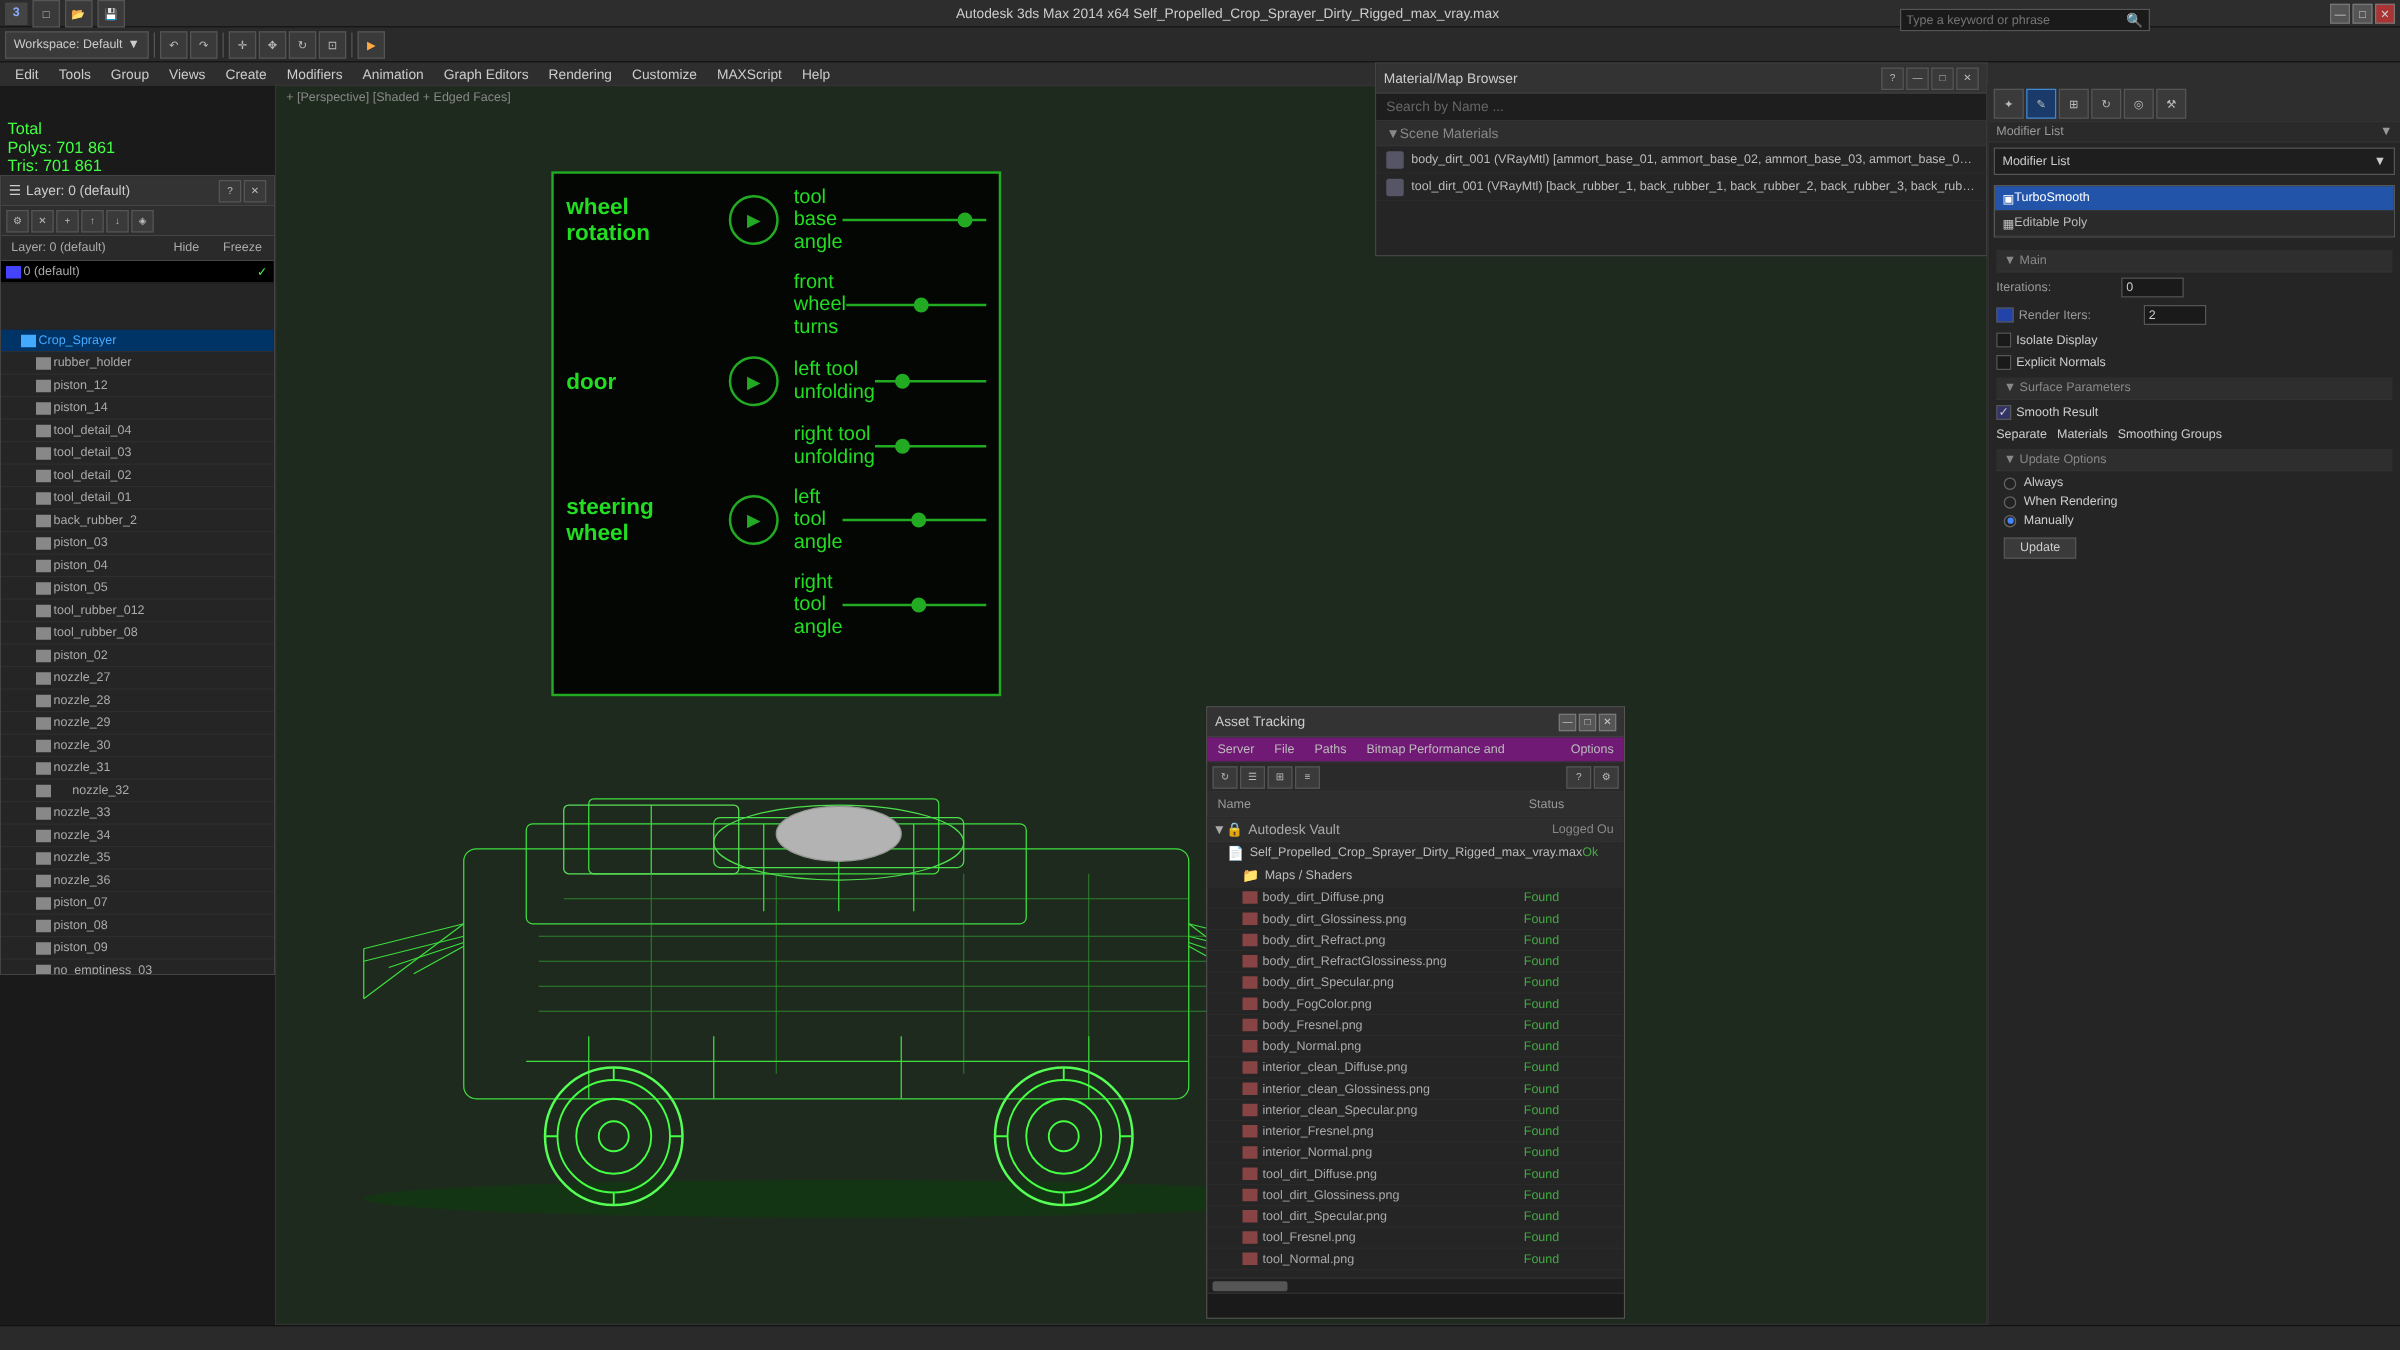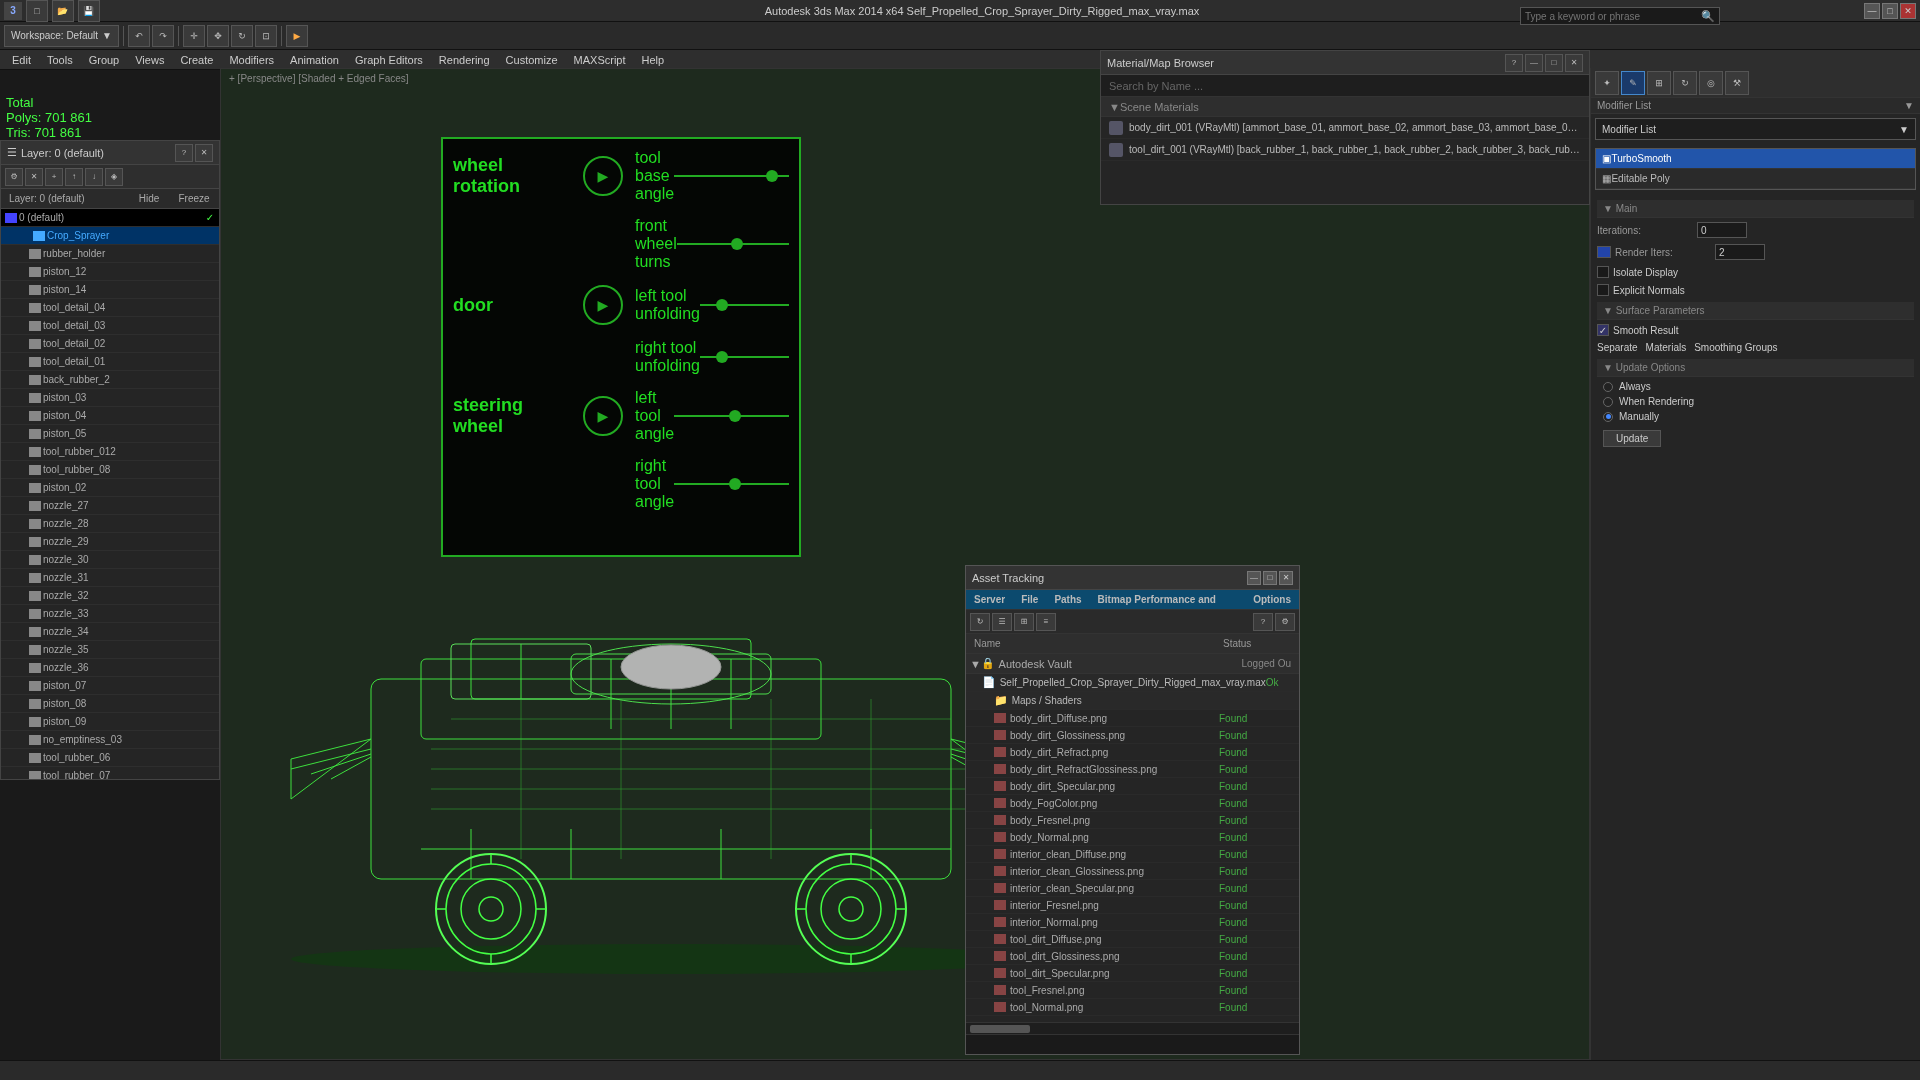--- a/index.html
+++ b/index.html
@@ -557,25 +557,24 @@
       border: 1px solid #777;
       color: #ccc;
       font-size: 8px;
       display: flex;
       align-items: center;
       justify-content: center;
       cursor: pointer;
     }
     #at-menubar {
       height: 20px;
-      background: #0c4a6e;
+      background: #701a75;
       display: flex;
       align-items: flex-start;
       border-bottom: 1px solid #333;
-      font-weight: bold;
     }
     .at-menu {
       padding: 0 8px;
       font-size: 10px;
       color: #bbb;
       cursor: pointer;
       height: 20px;
       line-height: 20px;
     }
     #at-toolbar {
@@ -770,21 +769,21 @@
     <span class="hdr-hide">Hide</span>
     <span class="hdr-freeze">Freeze</span>
   </div>
   <div id="layers-content">
 
   <div class="layer-item selected" style="padding-left: 4px;">
         <span class="layer-color" style="background: rgb(68, 68, 255);"></span>
         <span class="layer-name">0 (default)</span>
         <span class="layer-check">✓</span>
       </div>
-      <div class="layer-item highlighted" style="padding-left: 32px;">
+      <div class="layer-item highlighted" style="padding-left: 16px; margin-top: 37px;">
         <span class="layer-color" style="background: rgb(68, 170, 255);"></span>
         <span class="layer-name">Crop_Sprayer</span>
         <span style="width: 18px;"></span>
       </div>
       <div class="layer-item" style="padding-left: 28px;">
         <span class="layer-color" style="background: rgb(136, 136, 136);"></span>
         <span class="layer-name">rubber_holder</span>
         <span style="width: 18px;"></span>
       </div>
       <div class="layer-item" style="padding-left: 28px;">
@@ -870,21 +869,21 @@
       <div class="layer-item" style="padding-left: 28px;">
         <span class="layer-color" style="background: rgb(136, 136, 136);"></span>
         <span class="layer-name">nozzle_30</span>
         <span style="width: 18px;"></span>
       </div>
       <div class="layer-item" style="padding-left: 28px;">
         <span class="layer-color" style="background: rgb(136, 136, 136);"></span>
         <span class="layer-name">nozzle_31</span>
         <span style="width: 18px;"></span>
       </div>
-      <div class="layer-item" style="padding-left: 28px;">
+      <div class="layer-item" style="padding-left: 28px; gap: 15px;">
         <span class="layer-color" style="background: rgb(136, 136, 136);"></span>
         <span class="layer-name">nozzle_32</span>
         <span style="width: 18px;"></span>
       </div>
       <div class="layer-item" style="padding-left: 28px;">
         <span class="layer-color" style="background: rgb(136, 136, 136);"></span>
         <span class="layer-name">nozzle_33</span>
         <span style="width: 18px;"></span>
       </div>
       <div class="layer-item" style="padding-left: 28px;">

